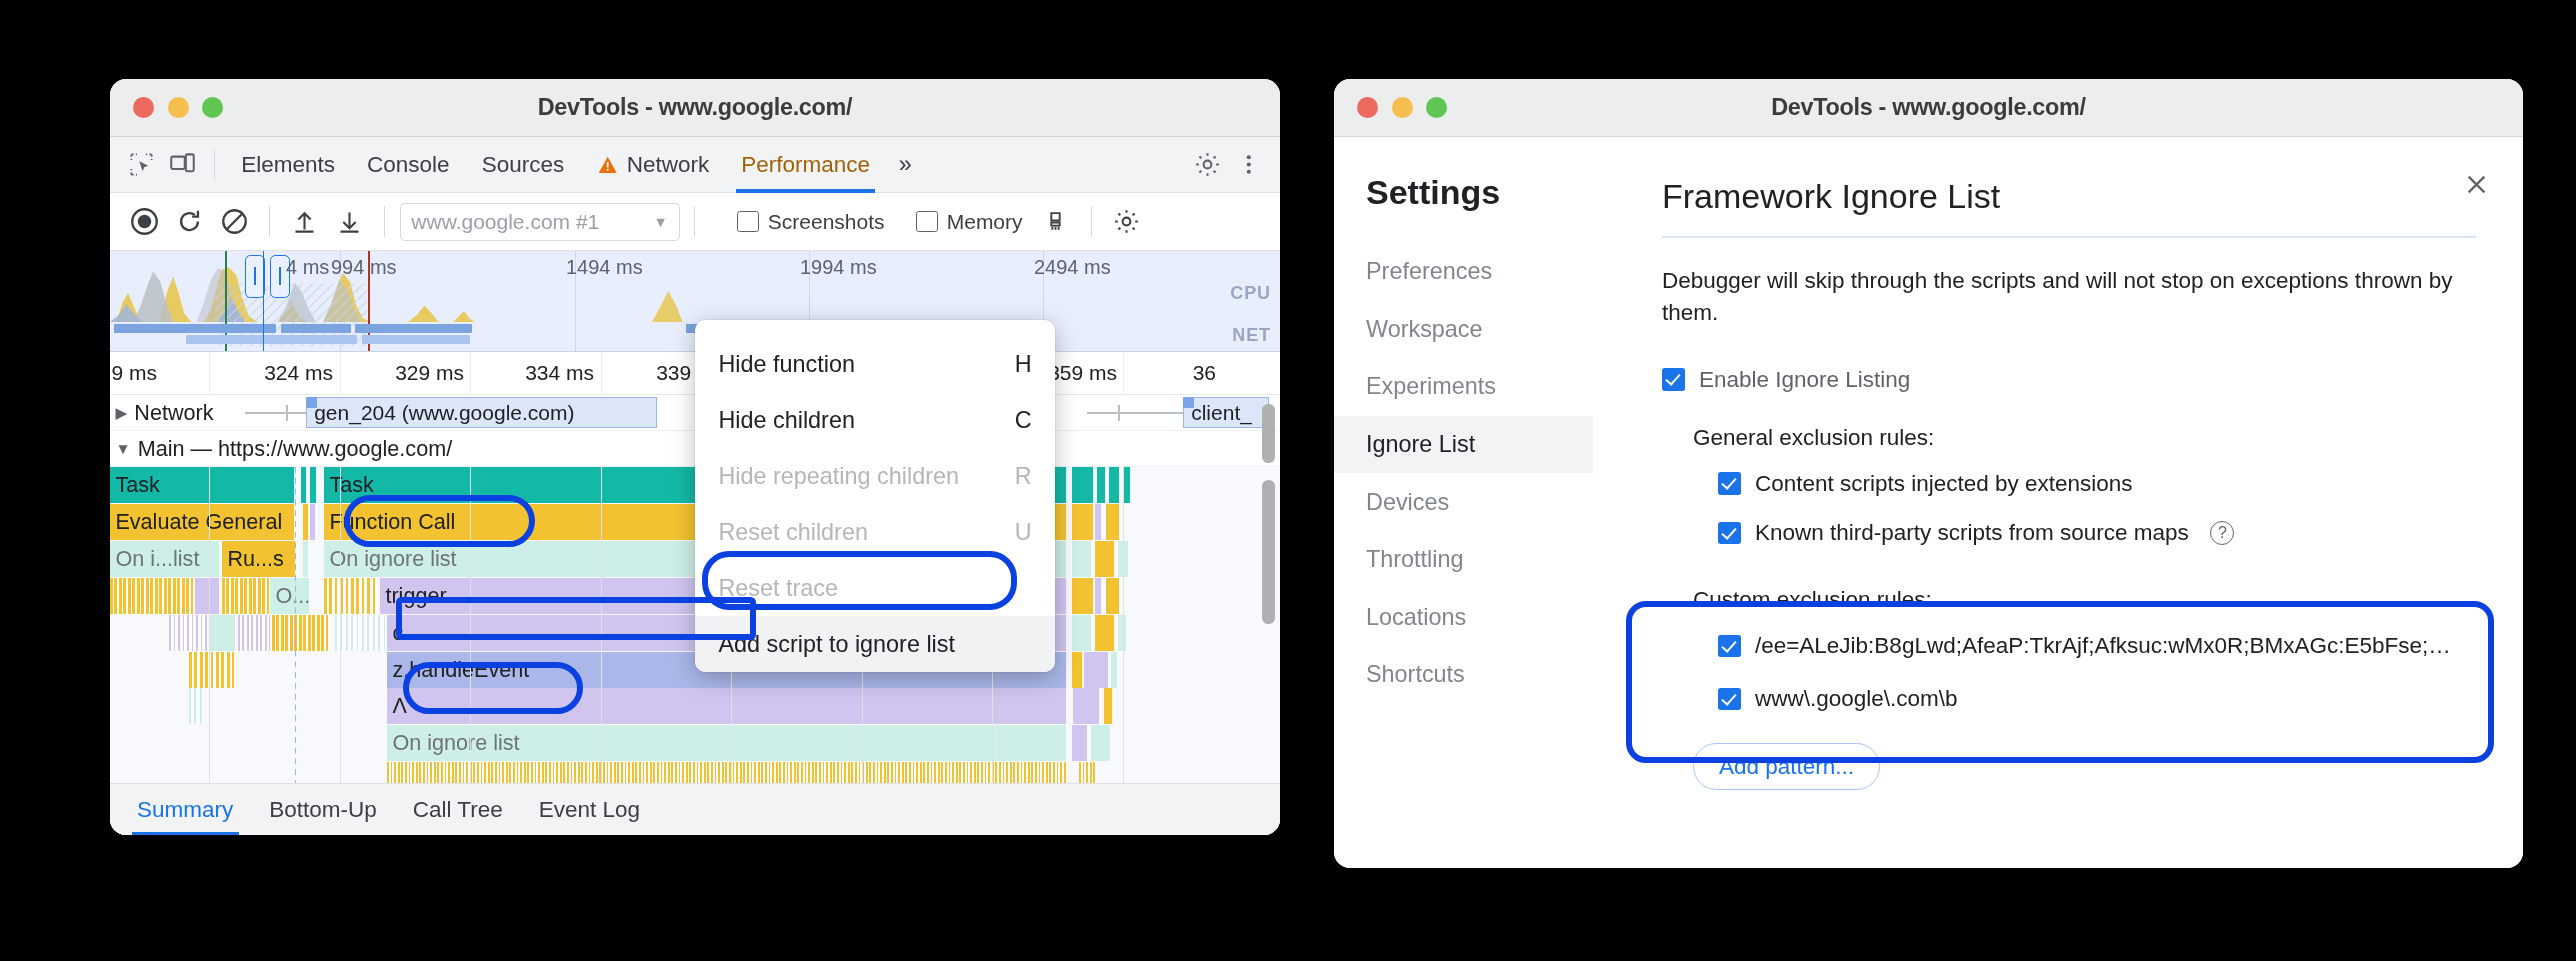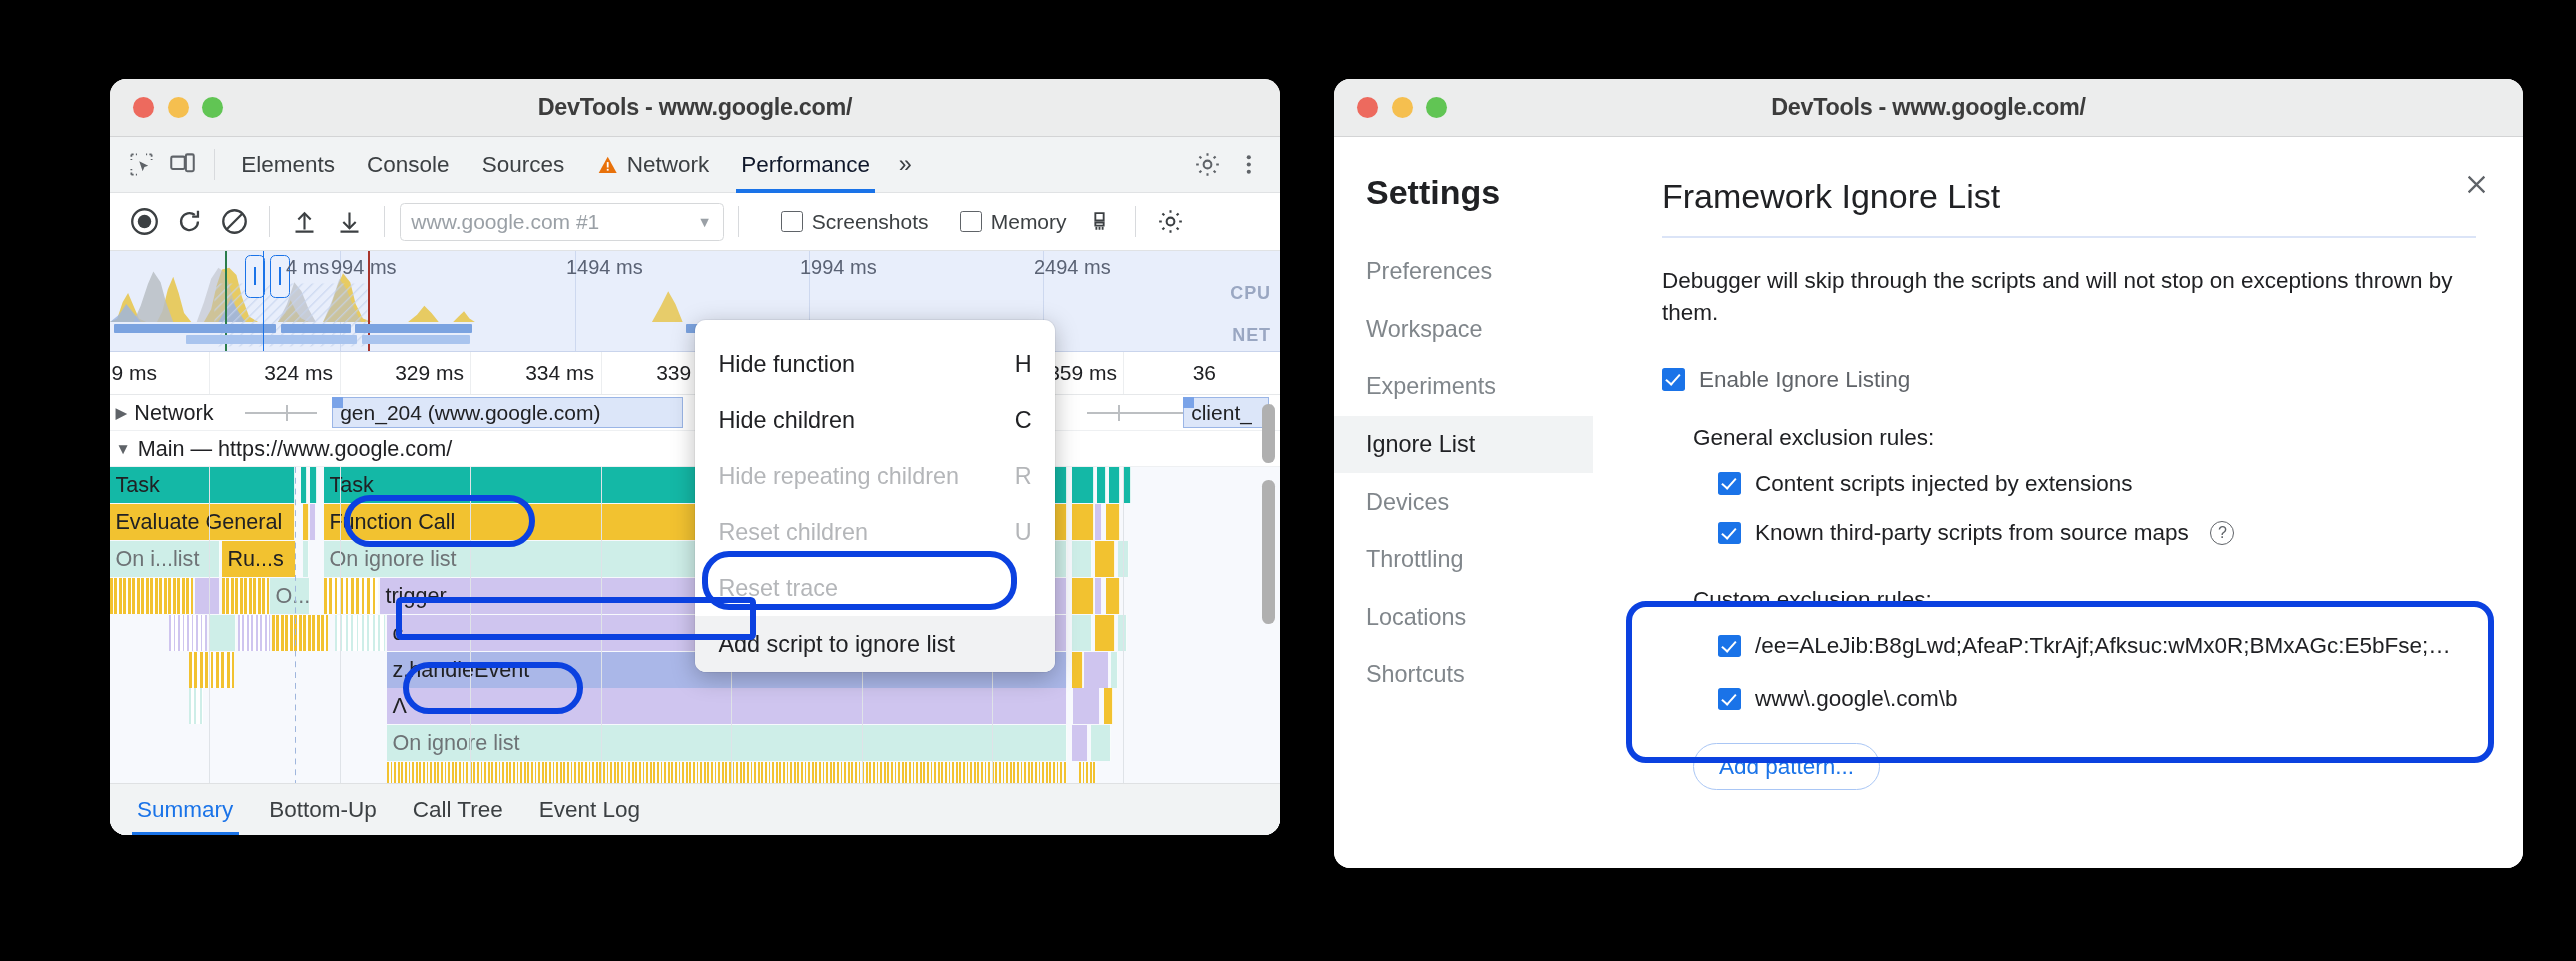--- a/index.html
+++ b/index.html
@@ -50,36 +50,36 @@
   .icon-btn {
     width: 41px; height: 41px; display: flex;
     align-items: center; justify-content: center;
     color: #5f6368;
   }
   .vdiv { width: 0.9px; height: 31px; background: #d8dadd; margin: 0 10.8px; }
   .dt-tab {
     font-size: 22.5px; color: #3c4043; padding: 0 16px; height: 56px;
     display: flex; align-items: center; gap: 7.2px; position: relative;
   }
-  .dt-tab.active { color: #0f172a; }
+  .dt-tab.active { color: #a16207; }
   .dt-tab.active::after {
     content: ""; position: absolute; left: 10.8px; right: 10.8px; bottom: 0;
     height: 3.6px; background: #1a73e8;
   }
   .dt-chev { font-size: 23.4px; color: #3c4043; padding: 0 12.6px; }
   .spacer { flex: 1; }
 
   .dt-toolbar {
     height: 58px; background: #ffffff;
     border-bottom: 0.9px solid #e0e2e4;
     display: flex; align-items: center; padding: 0 14.4px; gap: 3.6px;
   }
   .url-box {
     border: 0.9px solid #d6d8da; border-radius: 4.5px;
-    height: 38px; width: 324px; display: flex; align-items: center;
+    height: 38px; width: 280px; display: flex; align-items: center;
     padding: 0 10.8px; color: #9aa0a6; font-size: 21px; gap: 9px;
   }
   .url-box .caret { margin-left: auto; font-size: 14.4px; }
   .cbx {
     width: 21.6px; height: 21.6px; border: 1.8px solid #5f6368;
     border-radius: 2.7px; background: #fff; flex: none;
   }
   .chk-label { display: flex; align-items: center; gap: 9px; font-size: 21px; color: #3c4043; margin-left: 28px; }
 
   
@@ -438,21 +438,21 @@
 
     <div class="tracks">
 
       <div class="track-row">
         <div class="track-title">
           <span class="tri">▶</span>
           <span>Network</span>
         </div>
         <div class="net-line" style="left:135px;width:72px"></div>
         <div class="net-tick" style="left:176px"></div>
-        <div class="net-chip" style="left:222px;width:351px">
+        <div class="net-chip" style="left:196px;width:351px">
           <span class="sq"></span>
           <span class="ellip">gen_204 (www.google.com)</span>
         </div>
         <div class="net-line" style="left:977px;width:99px"></div>
         <div class="net-tick" style="left:1008px"></div>
         <div class="net-chip" style="left:1073px;width:86px">
           <span class="sq"></span>
           <span class="ellip">client_</span>
         </div>
       </div>

